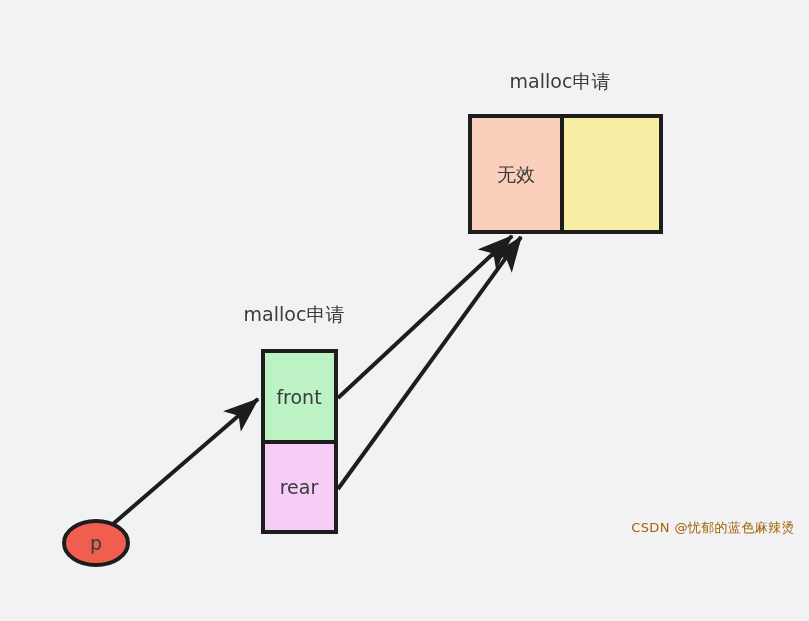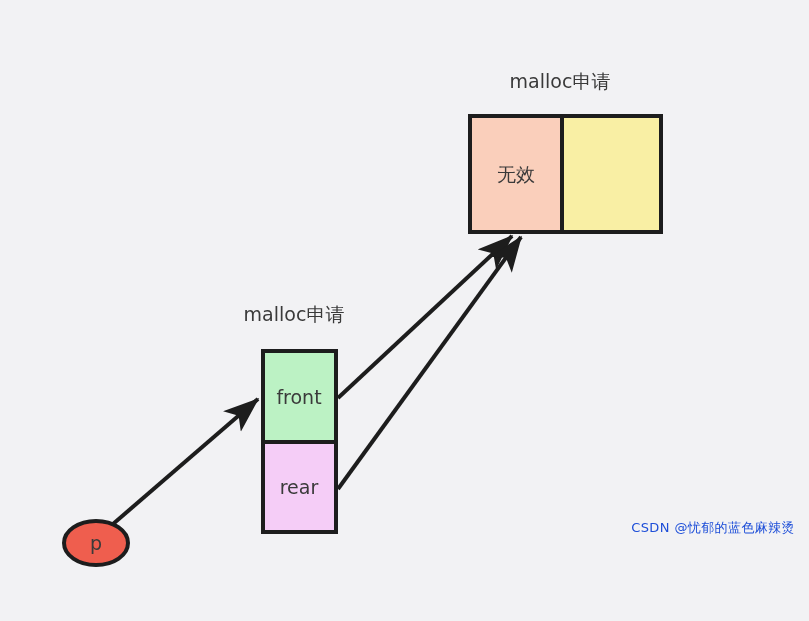--- a/index.html
+++ b/index.html
@@ -42,21 +42,21 @@
   .cell-label {
     font-size: 19px;
   }
   .node-label {
     font-size: 19px;
   }
   .watermark {
     position: absolute;
     right: 14px;
     bottom: 8px;
-    color: #1d4ed8;
+    color: #a16207;
     font-size: 13px;
     font-family: "DejaVu Sans", sans-serif;
     letter-spacing: 0.4px;
     white-space: nowrap;
   }
 </style>
 </head>
 <body>
 
 <div id="canvas">

